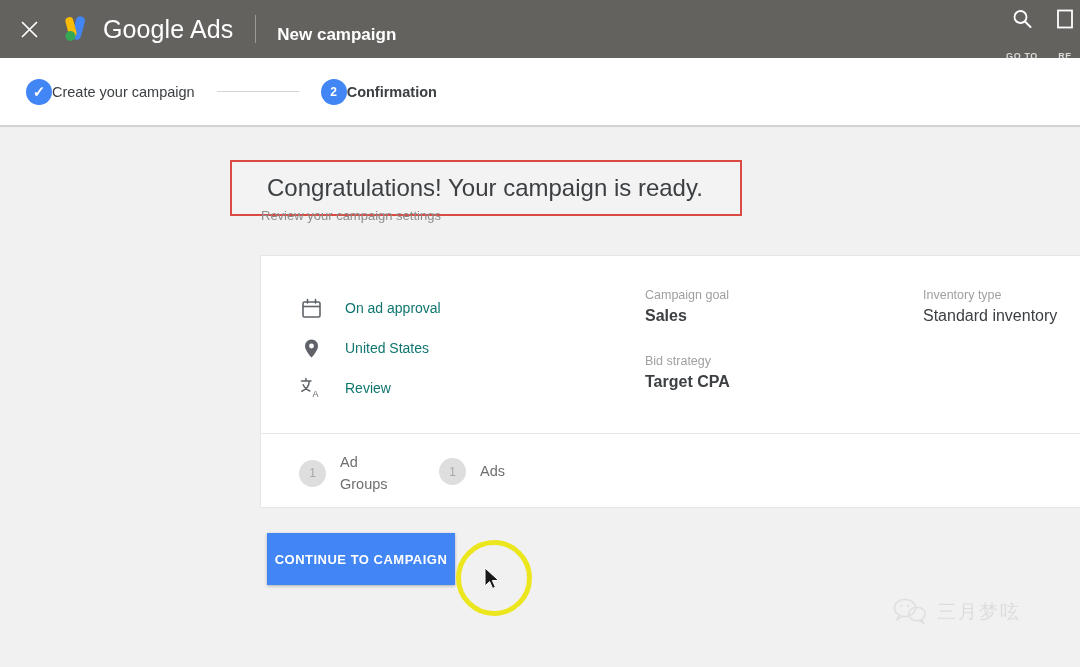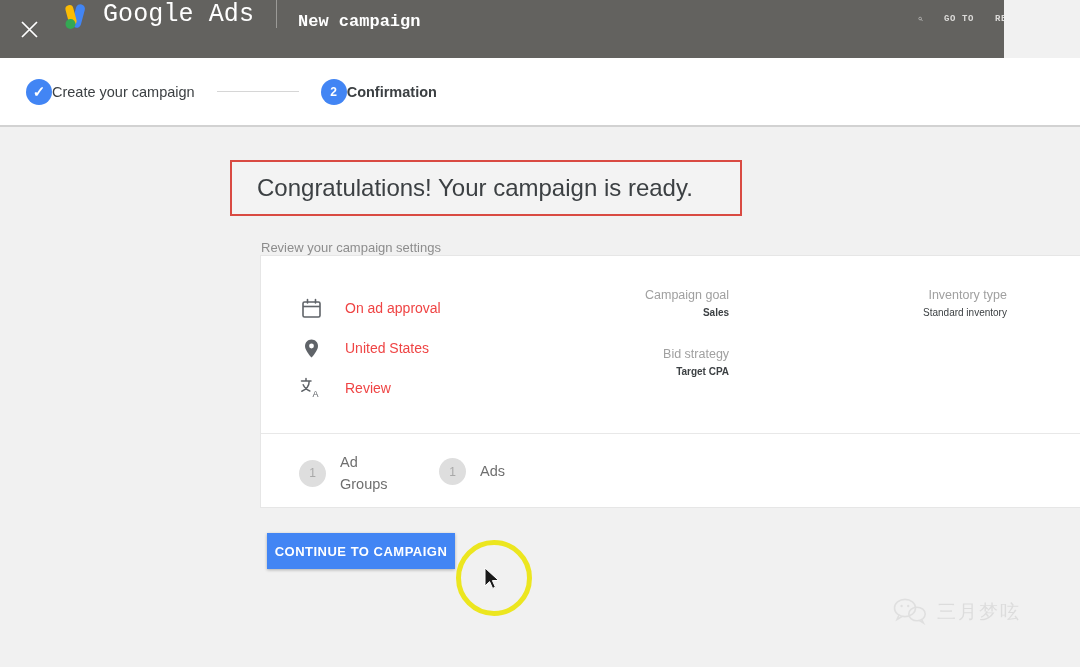--- a/index.html
+++ b/index.html
@@ -6,42 +6,42 @@
   html, body {
     width: 1080px; height: 667px;
     overflow: hidden;
     font-family: "Liberation Sans", sans-serif;
     background: #f1f1f1;
   }
   .screen { position: relative; width: 1080px; height: 667px; background: #f1f1f1; }
 
   
   .appbar {
-    position: absolute; left: 0; top: 0; width: 1004px; height: 58px;
+    position: absolute; left: 0; top: 0; width: 1080px; height: 58px;
     background: #63625f;
-    display: flex; align-items: flex-start; font-family: Liberation Mono, monospace;
+    display: flex; align-items: center;
   }
   .close-btn {
     width: 58px; height: 58px; display: flex; align-items: center; justify-content: center;
     color: #ffffff; font-size: 23px; line-height: 1; font-weight: 300; cursor: pointer;
   }
   .logo-mark { width: 34px; height: 34px; position: relative; margin-right: 11px; flex: 0 0 auto; }
   .brand-text {
     color: #ffffff; font-size: 25px; letter-spacing: .1px; white-space: nowrap;
   }
   .brand-text .light { font-weight: 400; }
   .appbar-divider {
     width: 1px; height: 28px; background: #9b9a97; margin: 0 21px 0 22px;
   }
   .page-label { color: #ffffff; font-size: 17px; font-weight: 700; white-space: nowrap; margin-top: 12px; }
   .appbar-right {
     margin-left: auto; display: flex; align-items: flex-start; height: 58px; padding-top: 8px;
   }
   .appbar-action {
-    width: 56px; display: flex; flex-direction: row; align-items: center; gap: 21px; cursor: pointer;
+    width: 56px; display: flex; flex-direction: column; align-items: center; gap: 21px; cursor: pointer;
   }
   .appbar-action.clipped { width: 30px; overflow: hidden; }
   .appbar-action .act-label {
     color: #dcdbd9; font-size: 9px; font-weight: 700; letter-spacing: .6px; white-space: nowrap;
   }
 
   
   .stepper {
     position: absolute; left: 0; top: 58px; width: 1080px; height: 69px;
     background: #ffffff; display: flex; align-items: center; padding-left: 26px;
@@ -54,73 +54,73 @@
     color: #ffffff; font-size: 12px; font-weight: 700; flex: 0 0 auto;
   }
   .step-circle.done { font-size: 15px; }
   .step-label { font-size: 14.5px; color: #3c4043; white-space: nowrap; }
   .step-label.active { font-weight: 700; }
   .step-connector { width: 82px; height: 1px; background: #d6d6d6; margin: 0 22px; }
 
   .headline-box {
     position: absolute; left: 230px; top: 160px; width: 512px; height: 56px;
     border: 2px solid #d94a42; background: #f3f3f3;
-    display: flex; align-items: center; padding-left: 25px;
+    display: flex; align-items: center; padding-left: 35px;
   }
   .headline {
     font-size: 24px; color: #3c4043; font-weight: 400; white-space: nowrap;
   }
   .subhead {
-    position: absolute; left: 261px; top: 240px;
+    position: absolute; left: 261px; top: 208px;
     font-size: 13px; color: #8d8d8d; white-space: nowrap;
   }
 
   
   .card {
     position: absolute; left: 260px; top: 255px; width: 860px; height: 253px;
     background: #ffffff; border: 1px solid #e6e6e6;
   }
   .card-top { position: relative; height: 177px; }
   .card-divider { height: 1px; background: #e8e8e8; }
 
   .settings-col-left { position: absolute; left: 38px; top: 32px; }
   .setting-row { display: flex; align-items: center; height: 40px; }
   .setting-icon {
     width: 24px; height: 24px; margin-right: 22px; flex: 0 0 auto;
     display: flex; align-items: center; justify-content: center; color: #5f6368;
   }
-  .setting-text { font-size: 14px; color: #ef4444; white-space: nowrap; }
-
-  .settings-col { position: absolute; top: 32px; text-align: right; }
+  .setting-text { font-size: 14px; color: #0f766e; white-space: nowrap; }
+
+  .settings-col { position: absolute; top: 32px; }
   .settings-col.mid { left: 384px; }
   .settings-col.right { left: 662px; }
   .field-group { margin-bottom: 29px; }
   .field-group:last-child { margin-bottom: 0; }
   .field-label { font-size: 12.5px; color: #a0a0a0; margin-bottom: 5px; white-space: nowrap; }
-  .field-value { font-size: 10px; color: #3c4043; font-weight: 700; white-space: nowrap; }
+  .field-value { font-size: 16px; color: #3c4043; font-weight: 700; white-space: nowrap; }
   .settings-col.right .field-value { font-weight: 400; }
 
   .counters { position: relative; height: 75px; }
   .counter { position: absolute; display: flex; align-items: center; }
   .counter.c1 { left: 38px; top: 17px; }
   .counter.c2 { left: 178px; top: 24px; }
   .counter-badge {
     width: 27px; height: 27px; border-radius: 50%; background: #dedede;
     color: #a8a8a8; font-size: 12px; display: flex; align-items: center; justify-content: center;
     flex: 0 0 auto;
   }
   .counter-label {
     margin-left: 14px; font-size: 14.5px; color: #6f6f6f; line-height: 1.55;
     max-width: 56px;
   }
   .counter.c2 .counter-label { max-width: none; }
 
   
   .cta {
-    position: absolute; left: 267px; top: 533px; width: 188px; height: 36px;
+    position: absolute; left: 267px; top: 533px; width: 188px; height: 52px;
     background: #4285f4; border: none; color: #ffffff;
     font-size: 13px; font-weight: 700; letter-spacing: .5px;
     font-family: "Liberation Sans", sans-serif;
     box-shadow: 0 1px 3px rgba(0,0,0,.28); cursor: pointer;
   }
   .highlight-circle {
     position: absolute; left: 456px; top: 540px; width: 76px; height: 76px;
     border: 5px solid #ece61f; border-radius: 50%; background: transparent;
   }
   .cursor { position: absolute; left: 484px; top: 567px; width: 18px; height: 24px; }

